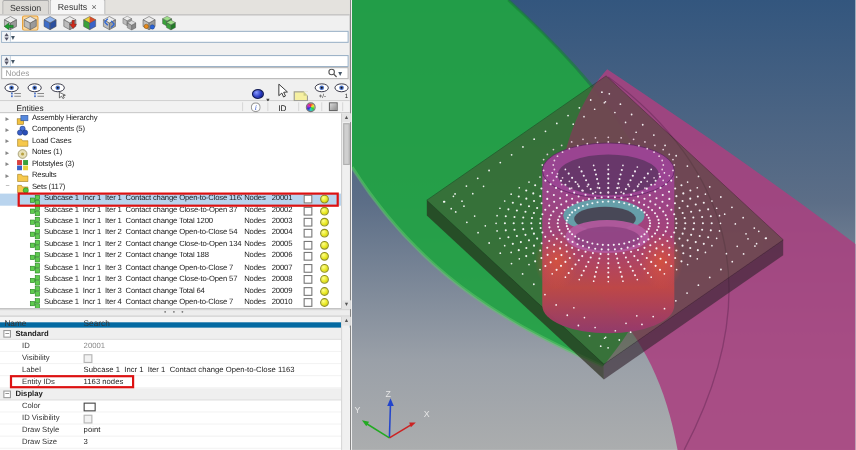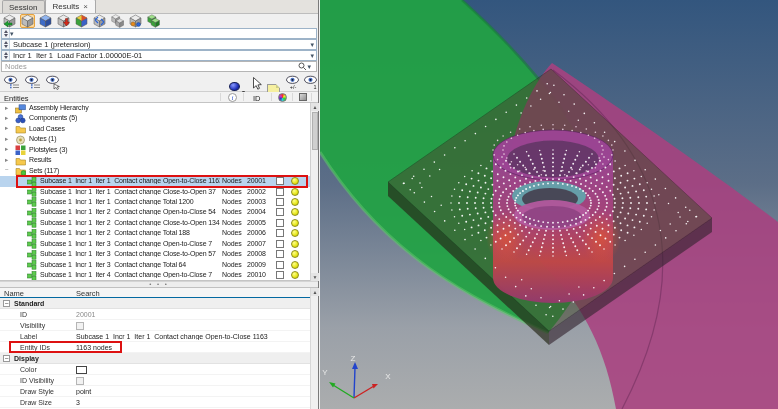--- a/index.html
+++ b/index.html
@@ -53,21 +53,21 @@
   .srow.sel{background:#b9d4ee;}
   .redbox{position:absolute;left:16px;right:3px;top:-1.5px;bottom:-1.5px;border:2px solid #dd1111;z-index:5;pointer-events:none;}
 
   #treesb{position:absolute;right:0;top:103px;width:8px;height:178px;background:#f0f0f0;border-left:1px solid #d0d0d0;}
   #treesb .arr{position:absolute;left:0;width:8px;height:8px;background:#e4e4e4;color:#555;font-size:5px;line-height:8px;text-align:center;}
   #treesb .thumb{position:absolute;left:1px;top:9px;width:6px;height:38px;background:#cfcfcf;border:1px solid #b0b0b0;}
 
   #splitter{position:absolute;left:0;top:281px;width:100%;height:7px;background:#ededed;border-top:1px solid #d4d4d4;border-bottom:1px solid #c0c0c0;text-align:center;font-size:6px;color:#777;line-height:5px;letter-spacing:2px;}
 
   #props{position:absolute;left:0;top:288px;width:100%;height:121px;background:#fff;}
-  #phead{position:relative;height:10px;background:#f5f5f5;border-bottom:1px solid #0369a1;font-size:7.5px;color:#333;}
+  #phead{position:relative;height:10px;background:#f5f5f5;border-bottom:5px solid #0369a1;font-size:7.5px;color:#333;}
   #phead .n{position:absolute;left:4px;top:1px;}
   #phead .v{position:absolute;left:76px;top:1px;}
   .pgroup{position:relative;height:11px;background:#efefef;border-bottom:1px solid #e2e2e2;font-size:7px;font-weight:bold;color:#222;}
   .pgroup .gexp{position:absolute;left:3px;top:2px;width:7px;height:7px;border:1px solid #999;background:#fff;font-weight:normal;font-size:7px;line-height:5px;text-align:center;color:#444;}
   .pgroup .glabel{position:absolute;left:14px;top:1.5px;}
   .prow{position:relative;height:11px;font-size:7px;color:#222;border-bottom:1px solid #f3f3f3;}
   .prow .pname{position:absolute;left:20px;top:2px;color:#333;}
   .prow .pval{position:absolute;left:76px;top:2px;width:230px;overflow:hidden;}
   .prow .pval.muted{color:#8a8a8a;}
   .pchk{position:absolute;left:76px;top:2px;width:8px;height:8px;border:1px solid #b5b5b5;background:#f2f2f2;}
@@ -188,34 +188,25 @@
         </span>
       </div>
 
     <div class="combo" style="top:28px">
       <span class="spin">
           <i class="up"></i>
           <i class="dn"></i>
         </span>
       <span class="dd">▾</span>
     </div>
-    <div class="combo" style="top:39px">
-      <span class="spin">
-          <i class="up"></i>
-          <i class="dn"></i>
-        </span>
-      <span class="combo-text pre">Subcase 1 (pretension)</span>
-      <span class="dd">▾</span>
-    </div>
     <div class="combo" style="top:50px">
       <span class="spin">
           <i class="up"></i>
           <i class="dn"></i>
         </span>
-      <span class="combo-text pre">Incr 1  Iter 1  Load Factor 1.00000E-01</span>
       <span class="dd">▾</span>
     </div>
 
     <div id="search">
       <span class="ph">Nodes</span>
       <svg width="9" height="9">
           <circle cx="3.5" cy="3.5" r="2.5" fill="none" stroke="#555" stroke-width="1"></circle>
           <line x1="5.5" y1="5.5" x2="8" y2="8" stroke="#555" stroke-width="1"></line>
         </svg>
       <span class="dd">▾</span>
@@ -266,21 +257,21 @@
           </svg></span>
       <span class="vicon" style="left:303px" id="eye1"><svg width="17" height="15" viewBox="0 0 17 15">
     <ellipse cx="7.5" cy="4.8" rx="6" ry="3.6" fill="#fff" stroke="#223" stroke-width="0.8"></ellipse>
     <circle cx="7.5" cy="4.8" r="2.1" fill="#4a72c8"></circle>
             <circle cx="7.5" cy="4.8" r="0.9" fill="#111"></circle>
     <text x="12" y="14" font-size="5.5" text-anchor="middle" fill="#222">1</text>
           </svg></span>
     </div>
 
     <div id="ehead">
-      <span style="position:absolute;left:4px;top:1.5px">Entities</span>
+      <span style="position:absolute;left:15px;top:1.5px">Entities</span>
       <span class="sep" style="left:220px"></span>
       <span style="position:absolute;left:228px;top:0.5px">
         <svg width="9" height="9">
             <circle cx="4.5" cy="4.5" r="4" fill="#fff" stroke="#9a9a9a"></circle>
             <text x="4.5" y="7" font-size="7" font-style="italic" font-family="Liberation Serif,serif" fill="#3355cc" text-anchor="middle">i</text>
           </svg>
       </span>
       <span class="sep" style="left:243px"></span>
       <span style="position:absolute;left:253px;top:1.5px">ID</span>
       <span class="sep" style="left:271px"></span>

